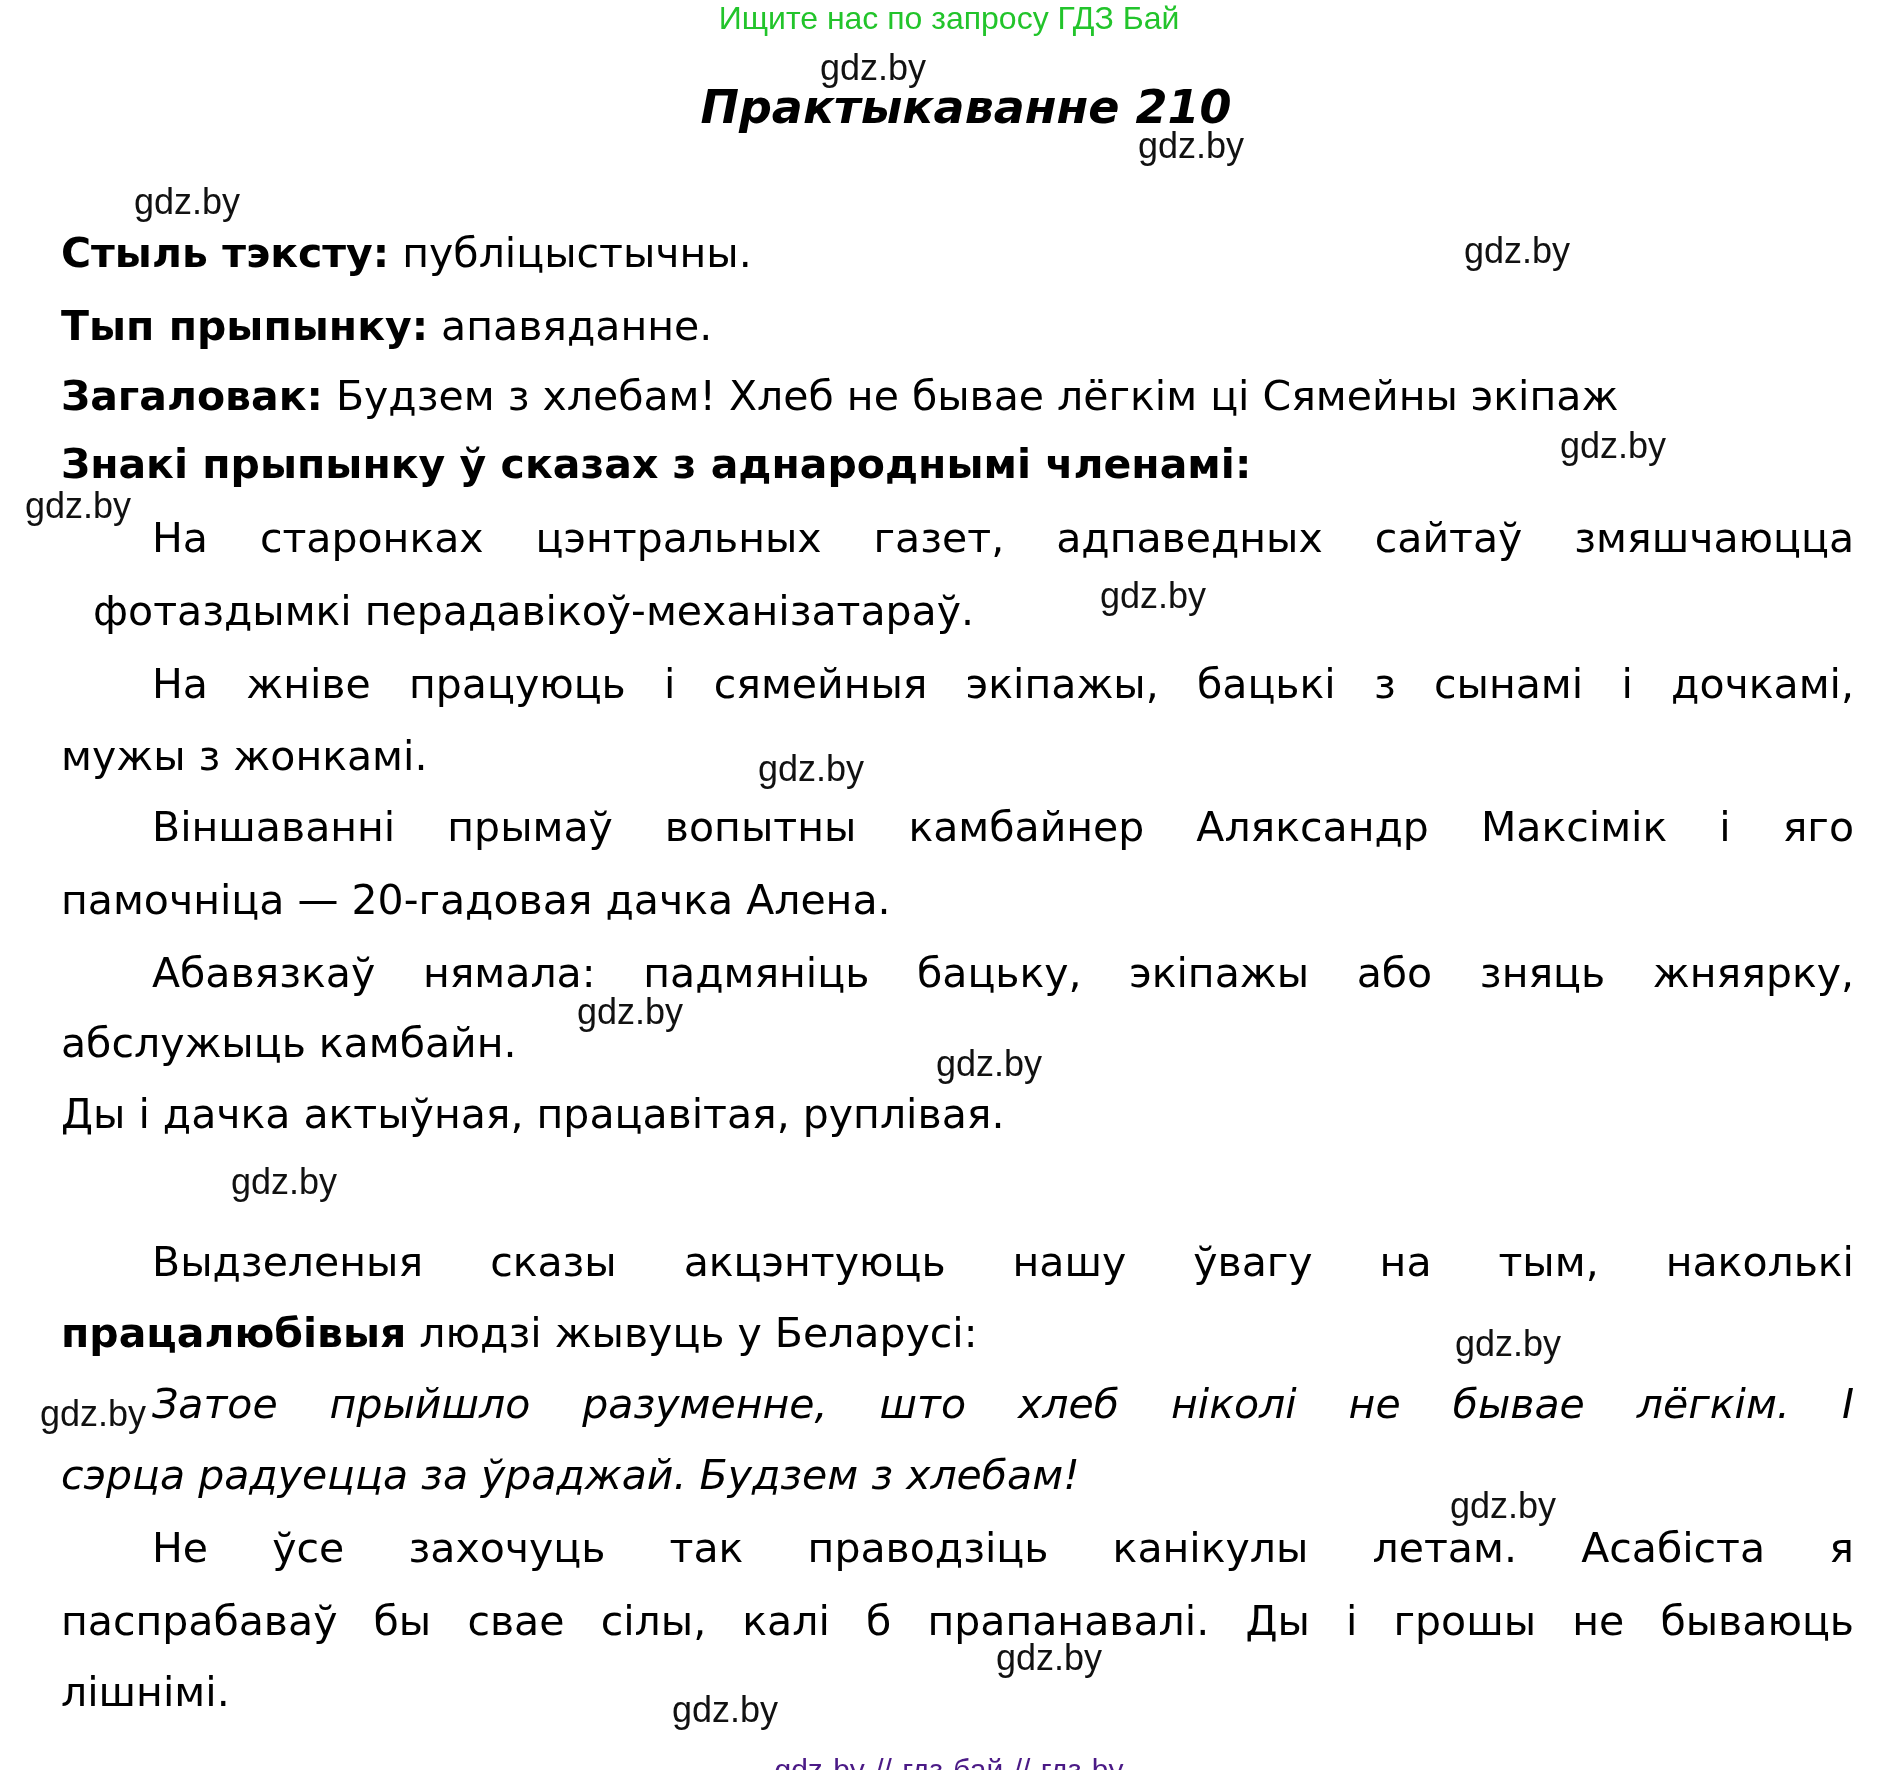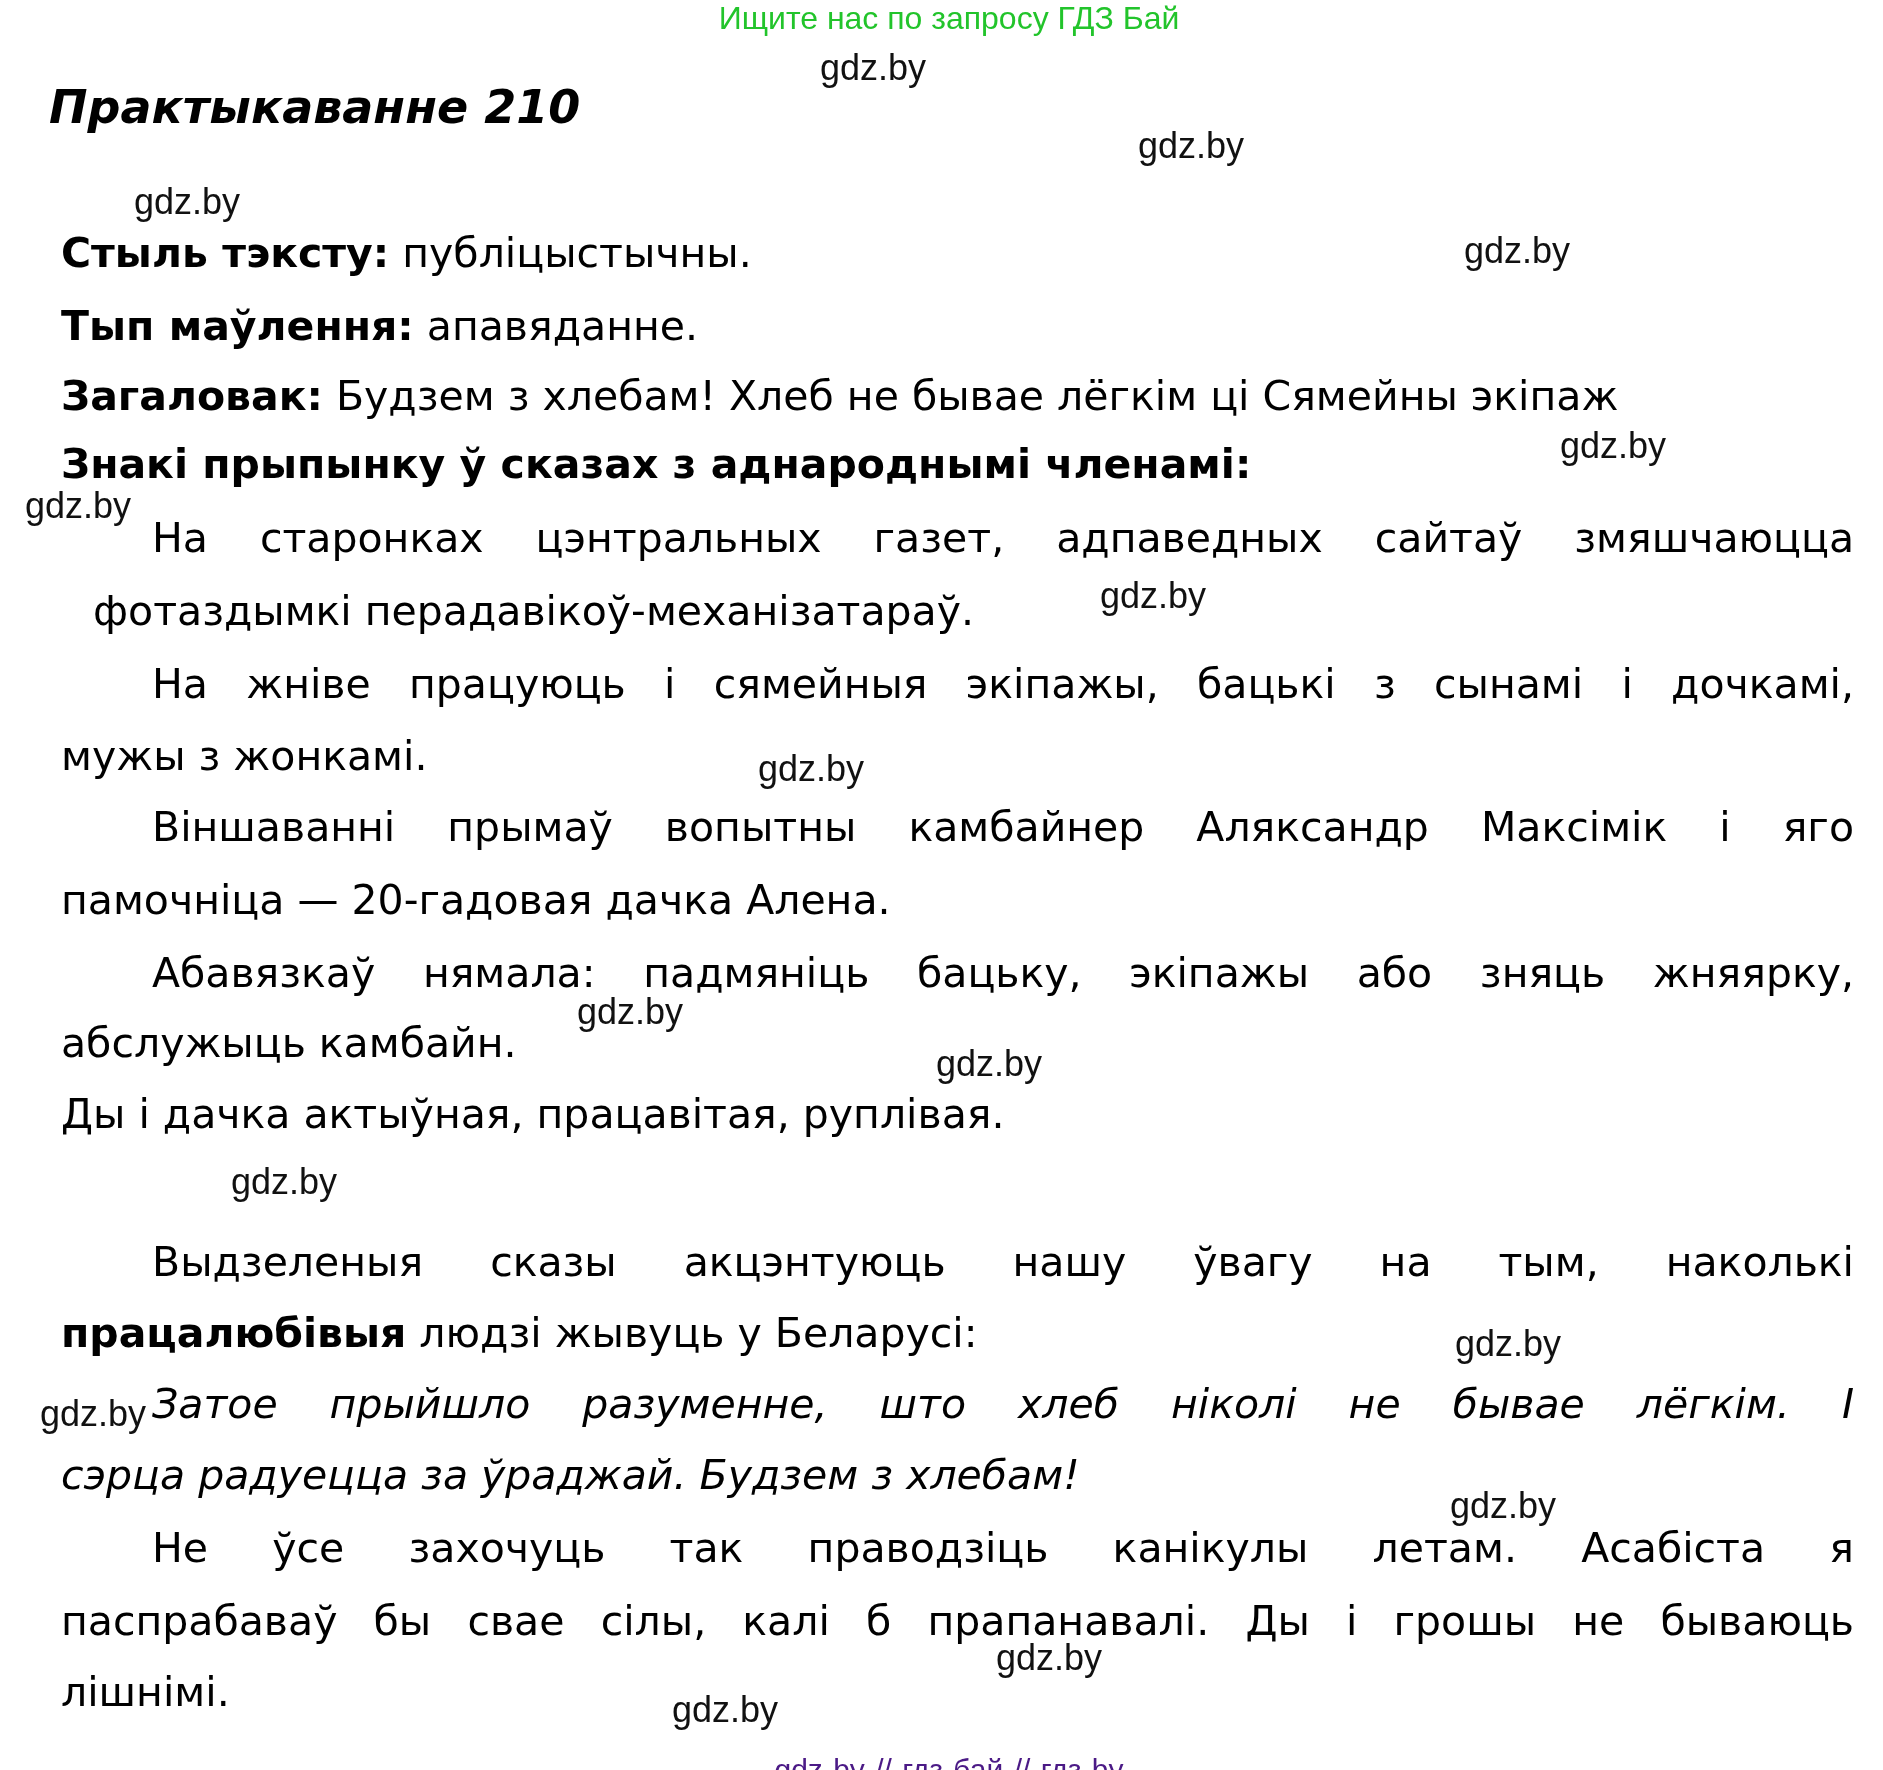--- a/index.html
+++ b/index.html
@@ -22,21 +22,21 @@
     text-align: center;
     padding-left: 15px;
     box-sizing: border-box;
     font-family: "Liberation Sans", sans-serif;
     font-size: 32px;
     color: #22c42b;
     line-height: 40px;
   }
   .title {
     left: 0; width: 1883px; top: 78px;
-    text-align: left;
+    text-align: center;
     padding-left: 49px;
     box-sizing: border-box;
     font-family: "DejaVu Sans", sans-serif;
     font-weight: bold;
     font-style: italic;
     font-size: 46px;
     line-height: 58px;
   }
   .wm {
     font-family: "Liberation Sans", sans-serif;
@@ -81,21 +81,21 @@
 <div class="abs title">Практыкаванне 210</div>
 <div class="abs wm" style="left:1138px; top:130px;">gdz.by</div>
 <div class="abs wm" style="left:134px; top:186px;">gdz.by</div>
 
 <div class="abs line" style="top:227px;">
   <span class="b">Стыль тэксту:</span><span> публіцыстычны.</span>
 </div>
 <div class="abs wm" style="left:1464px; top:235px;">gdz.by</div>
 
 <div class="abs line" style="top:300px;">
-  <span class="b">Тып маўлення:</span><span> апавяданне.</span>
+  <span class="b">Тып прыпынку:</span><span> апавяданне.</span>
 </div>
 
 <div class="abs line" style="top:370px;">
   <span class="b">Загаловак:</span><span> Будзем з хлебам! Хлеб не бывае лёгкім  ці Сямейны экіпаж</span>
 </div>
 <div class="abs wm" style="left:1560px; top:430px;">gdz.by</div>
 
 <div class="abs line b" style="top:438px;">Знакі прыпынку ў сказах з аднароднымі членамі:</div>
 <div class="abs wm" style="left:25px; top:490px;">gdz.by</div>
 

